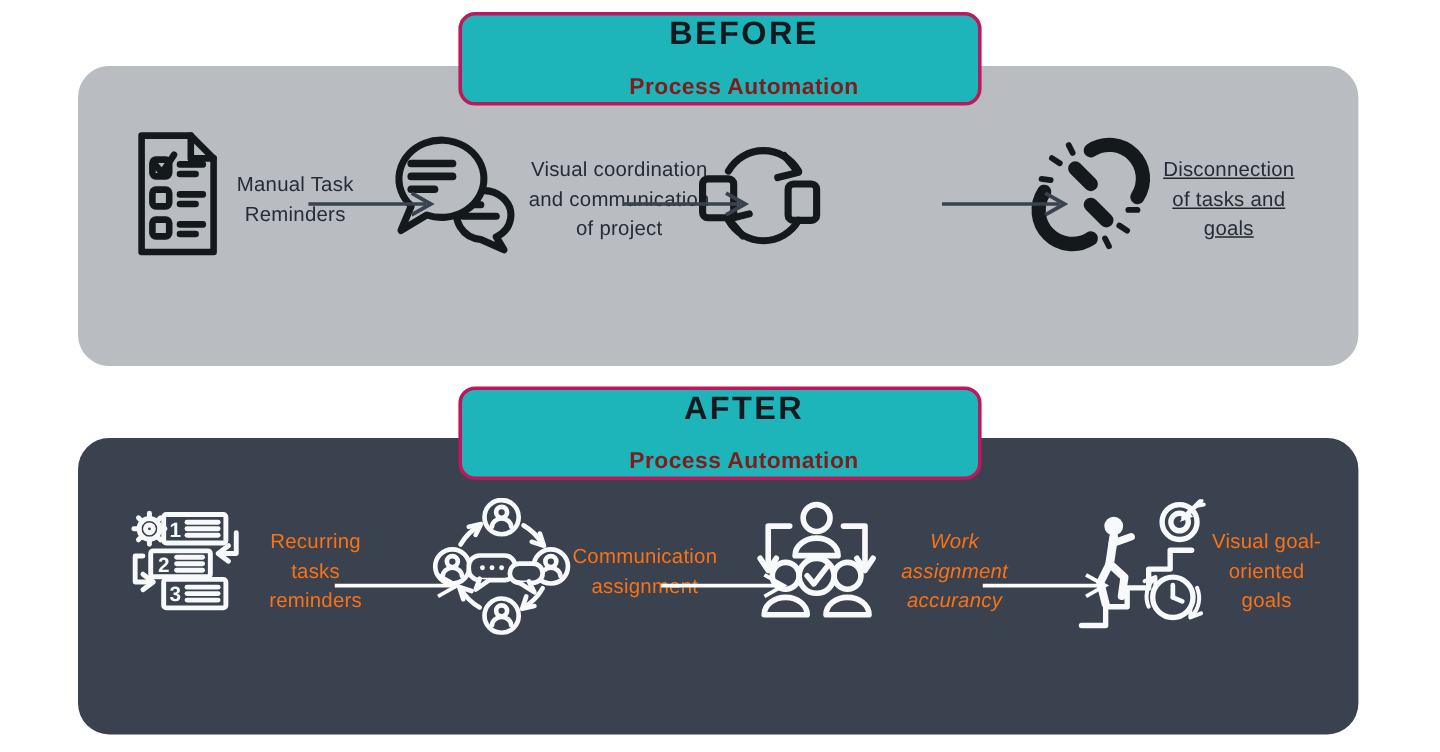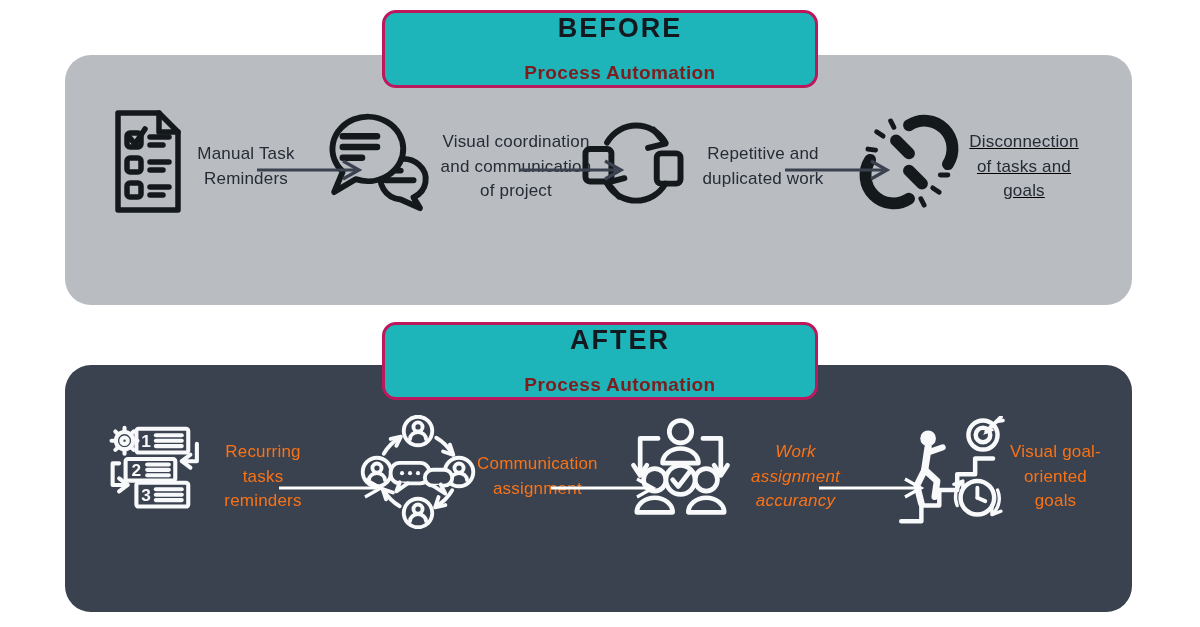--- a/index.html
+++ b/index.html
@@ -111,21 +111,20 @@
       <div class="item-icon">
         <svg width="112" height="108" viewBox="0 0 100 100" fill="none" stroke="currentColor" stroke-width="5.5" stroke-linecap="round" stroke-linejoin="round">
           <path d="M26 32 A31 31 0 0 1 80 32"></path>
           <polyline points="69,20 80,33 64,37"></polyline>
           <path d="M80 70 A31 31 0 0 1 26 70"></path>
           <polyline points="37,82 26,69 42,65"></polyline>
           <rect x="6" y="38" width="24" height="30" rx="4"></rect>
           <rect x="72" y="42" width="22" height="28" rx="4"></rect>
         </svg>
       </div>
-      <div class="item-label">Repetitive and duplicated work</div>
     </div>
 
     <div class="item b-item-4">
       <div class="item-icon">
         <svg width="112" height="108" viewBox="0 0 100 100" fill="none" stroke="currentColor" stroke-linecap="round">
           <path d="M50 16 A26 26 0 0 1 86 52" stroke-width="11"></path>
           <path d="M50 84 A26 26 0 0 1 14 48" stroke-width="11"></path>
           <path d="M38 30 L50 42" stroke-width="11"></path>
           <path d="M62 70 L50 58" stroke-width="11"></path>
           <path d="M33 12 L36 18" stroke-width="4.5"></path>

